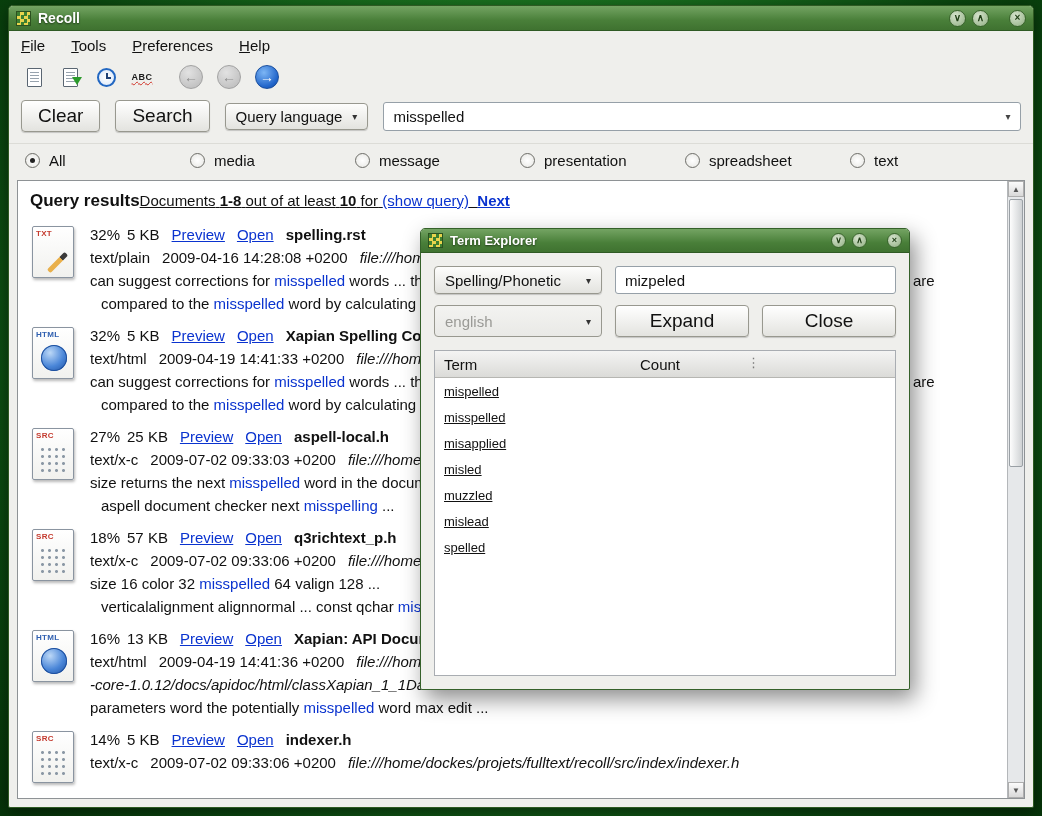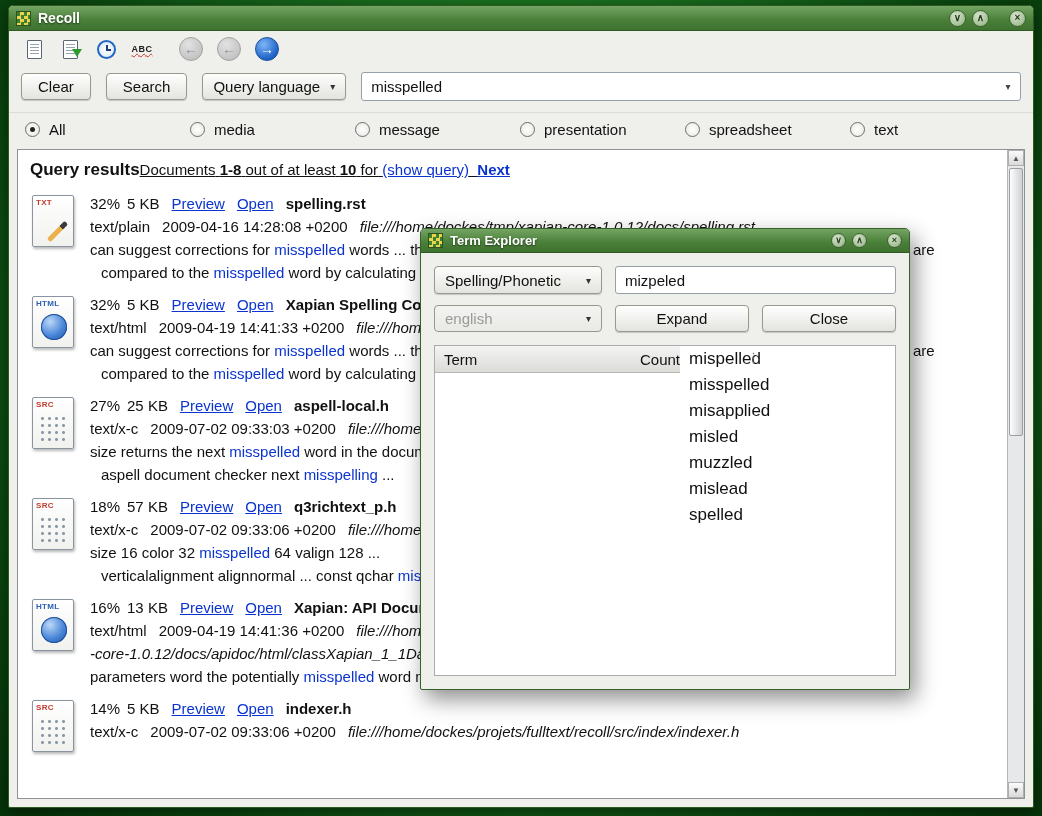--- a/index.html
+++ b/index.html
@@ -66,21 +66,21 @@
     text-decoration: underline wavy #d03025 1px; }
   .tb-sep { width: 10px; }
   .nav { width: 24px; height: 24px; border-radius: 50%; display: flex; align-items: center; justify-content: center;
     font-size: 14px; font-weight: bold; margin-right: 8px; }
   .nav.off { background: radial-gradient(circle at 38% 30%, #e2e2e2, #b8b8b8); color: #8d8d8d; border: 1px solid #a2a2a2; }
   .nav.on  { background: radial-gradient(circle at 36% 30%, #7db6f5, #1f63c9 70%, #16498f); color: #fff; border: 1px solid #1b4f9e; }
 
   
   .searchrow { display: flex; align-items: center; gap: 15px; padding: 5px 12px 11px; }
   .btn {
-    font-family: inherit; font-size: 15px; color: #111;
+    font-family: inherit; font-size: 19px; color: #111;
     padding: 4px 16px; border: 1px solid #98988f; border-radius: 4px;
     background: linear-gradient(#ffffff, #e3e3df); box-shadow: 0 1px 1px rgba(0,0,0,.18);
   }
   .combo {
     display: flex; align-items: center; gap: 10px; padding: 4px 10px;
     border: 1px solid #98988f; border-radius: 4px; font-size: 15px;
     background: linear-gradient(#fdfdfc, #e3e3df); box-shadow: 0 1px 1px rgba(0,0,0,.18);
   }
   .combo .arrow { font-size: 10px; color: #333; }
   .combo.disabled { color: #9a9a96; background: linear-gradient(#f3f3f1, #e9e9e6); box-shadow: none; }
@@ -149,48 +149,54 @@
     background: #efefec; border: 1px solid #35612a; border-radius: 5px 5px 2px 2px;
     box-shadow: 5px 9px 22px rgba(0,0,0,.45); display: flex; flex-direction: column; overflow: hidden; }
   .dlg-title { color: #fff; font-weight: bold; font-size: 13px; text-shadow: 0 1px 2px rgba(0,0,0,.55); }
   .dlg-body { flex: 1; display: flex; flex-direction: column; gap: 11px; padding: 13px 13px 13px; }
   .dlg-row { display: flex; gap: 13px; }
   .combo.fixed { width: 168px; justify-content: space-between; }
   .dlg-input { flex: 1; height: 28px; border: 1px solid #96a0a8; border-radius: 3px;
     font-family: inherit; font-size: 15px; padding: 0 9px; color: #111; }
   .dlg-row .btn.grow { flex: 1; }
 
-  .term-table { flex: 1; border: 1px solid #a9adb2; background: #fff; display: flex; flex-direction: row; margin-top: 2px; }
+  .term-table { flex: 1; border: 1px solid #a9adb2; background: #fff; display: flex; flex-direction: column; margin-top: 2px; }
   .tt-header { height: 27px; flex: none; display: flex; align-items: center; font-size: 15px; position: relative;
     background: linear-gradient(#f4f4f3, #dbdbd8); border-bottom: 1px solid #b6b6b2; }
   .tt-header .col-term { width: 205px; padding-left: 9px; }
   .tt-header .col-count { flex: 1; }
   .tt-handle { position: absolute; left: 312px; top: 4px; color: #7a7a7a; font-size: 13px; }
   .tt-body { flex: 1; overflow: hidden; }
-  .tt-row { height: 26px; display: flex; align-items: center; font-size: 17px; }
+  .tt-row { height: 26px; display: flex; align-items: center; font-size: 13px; text-decoration: underline; }
   .tt-row .col-term { width: 205px; padding-left: 9px; }
   .tt-row .col-count { flex: 1; }
 </style>
 </head>
 <body>
 
 <div class="desktop">
 
   <div class="window">
 
     <div class="titlebar">
       <span class="app-icon"></span>
       <span class="win-title">Recoll</span>
       <span class="win-btns">
         <span class="win-btn">∨</span>
         <span class="win-btn">∧</span>
         <span class="win-btn close">×</span>
       </span>
     </div>
 
+    <div class="menubar">
+      <span class="menu-item">File</span>
+      <span class="menu-item">Tools</span>
+      <span class="menu-item">Preferences</span>
+      <span class="menu-item">Help</span>
+    </div>
 
     <div class="toolbar">
       <button class="tb">
         <span class="mini-doc"></span>
       </button>
       <button class="tb">
         <span class="mini-doc save"></span>
       </button>
       <button class="tb">
         <span class="mini-clock"></span>

